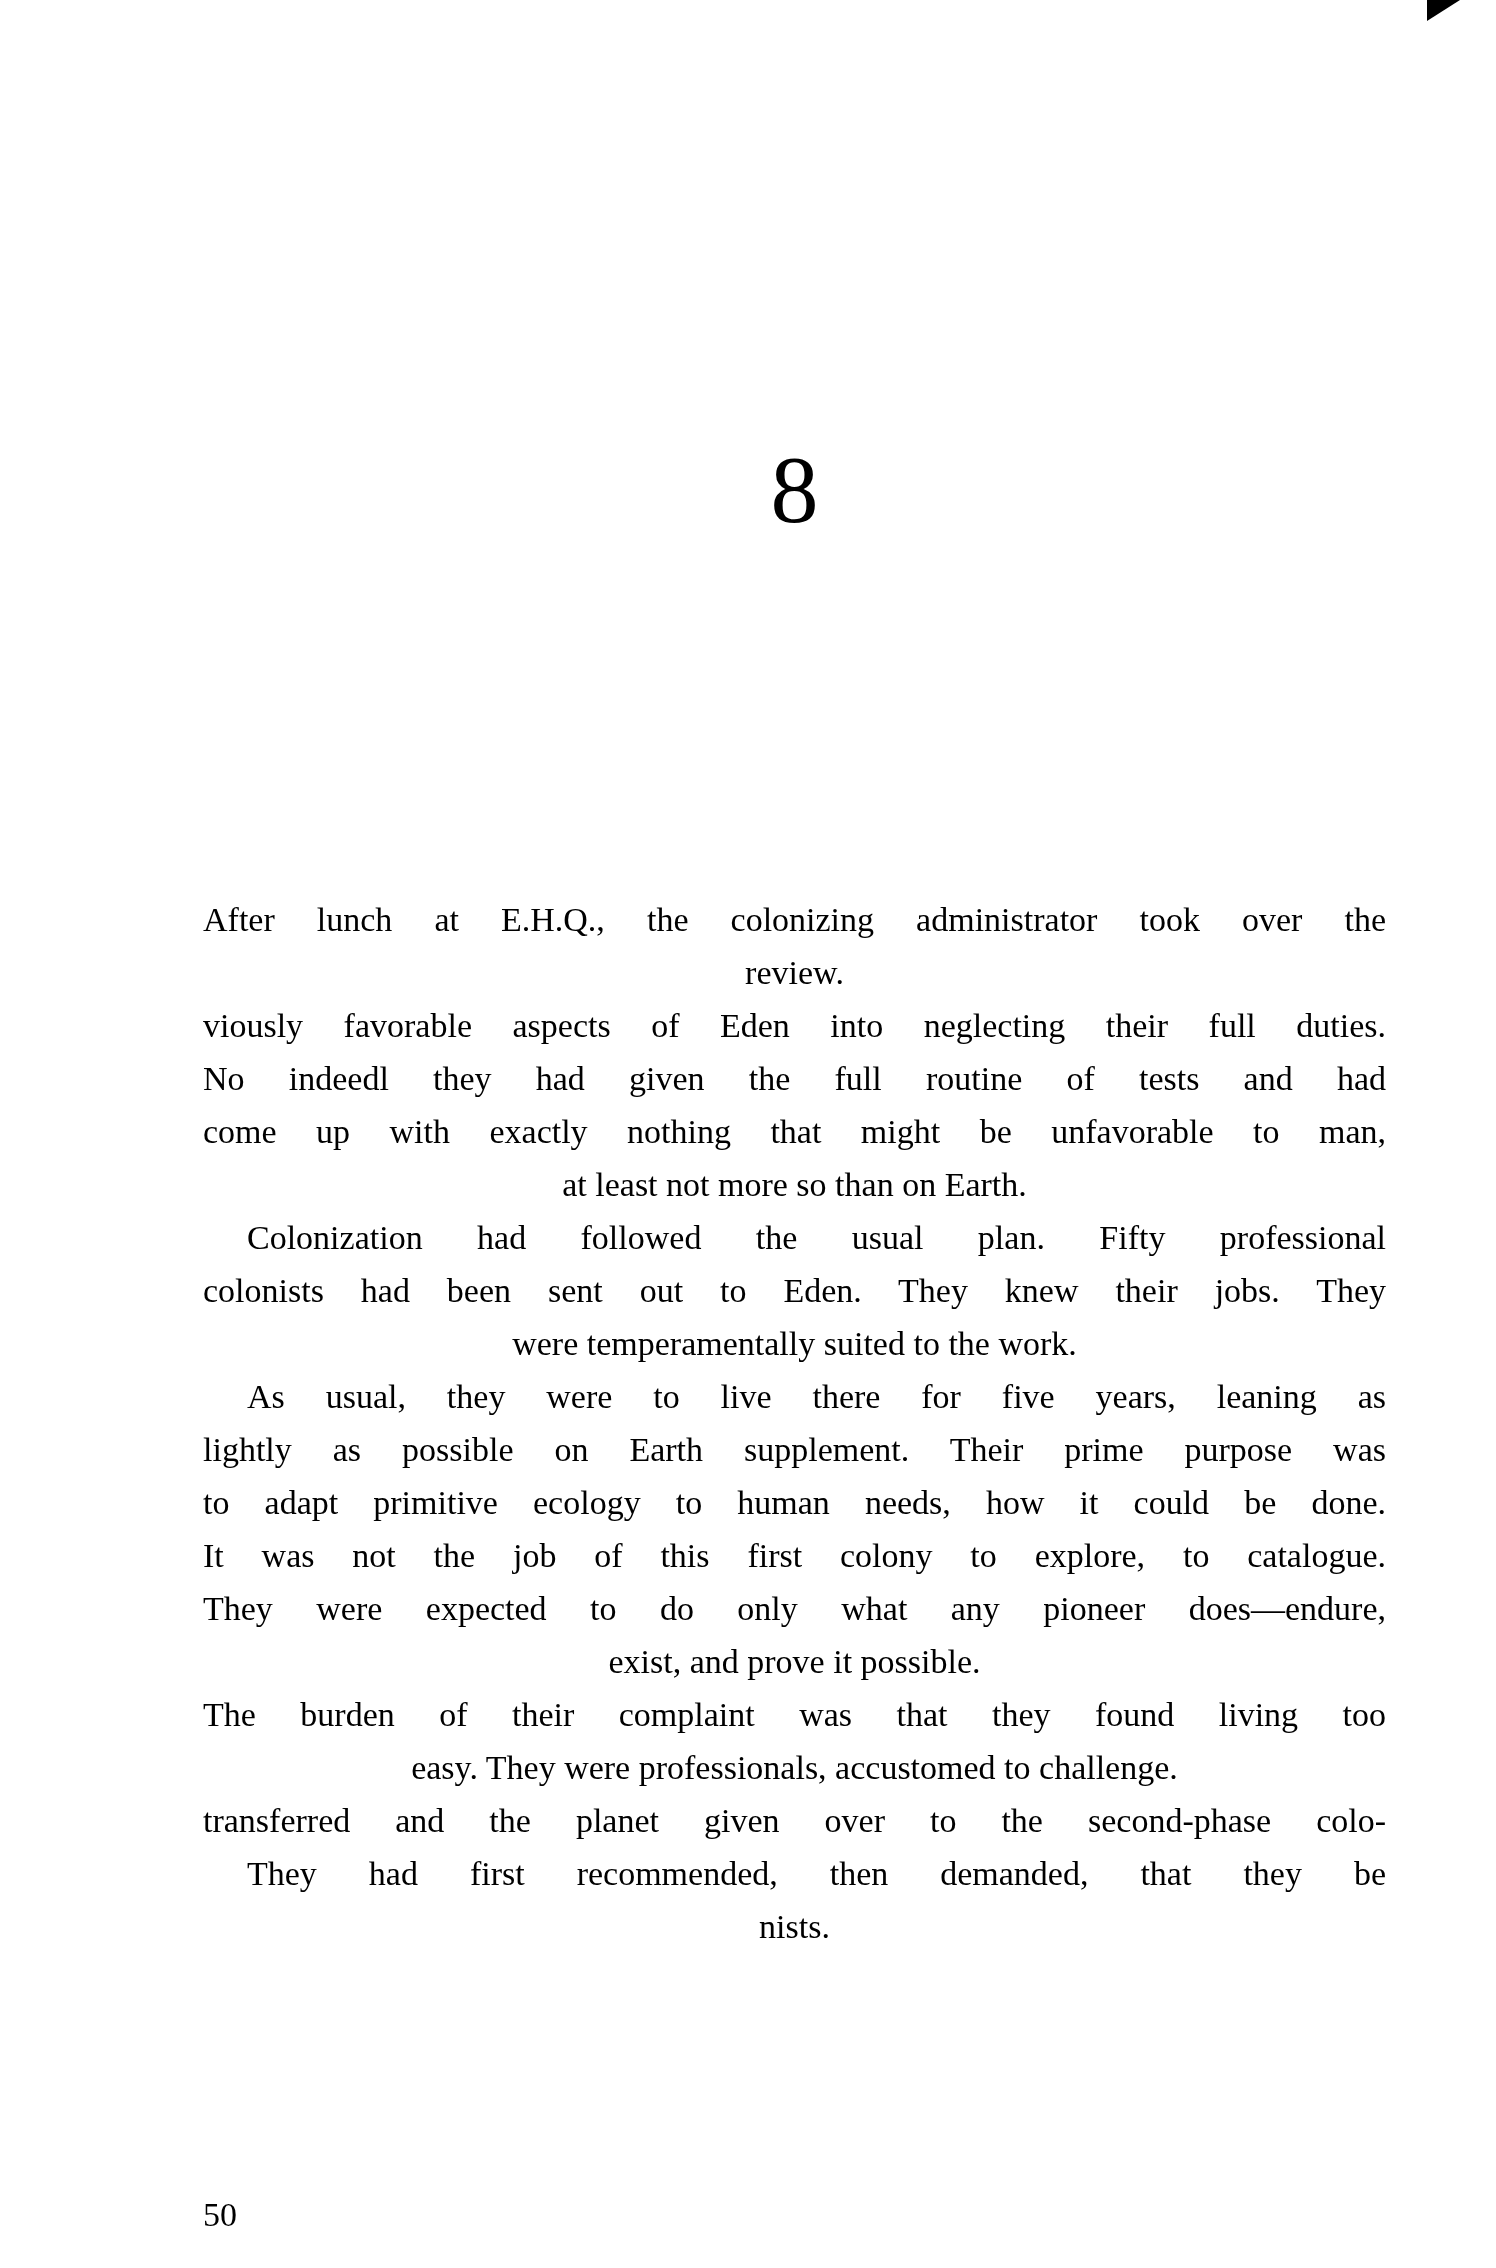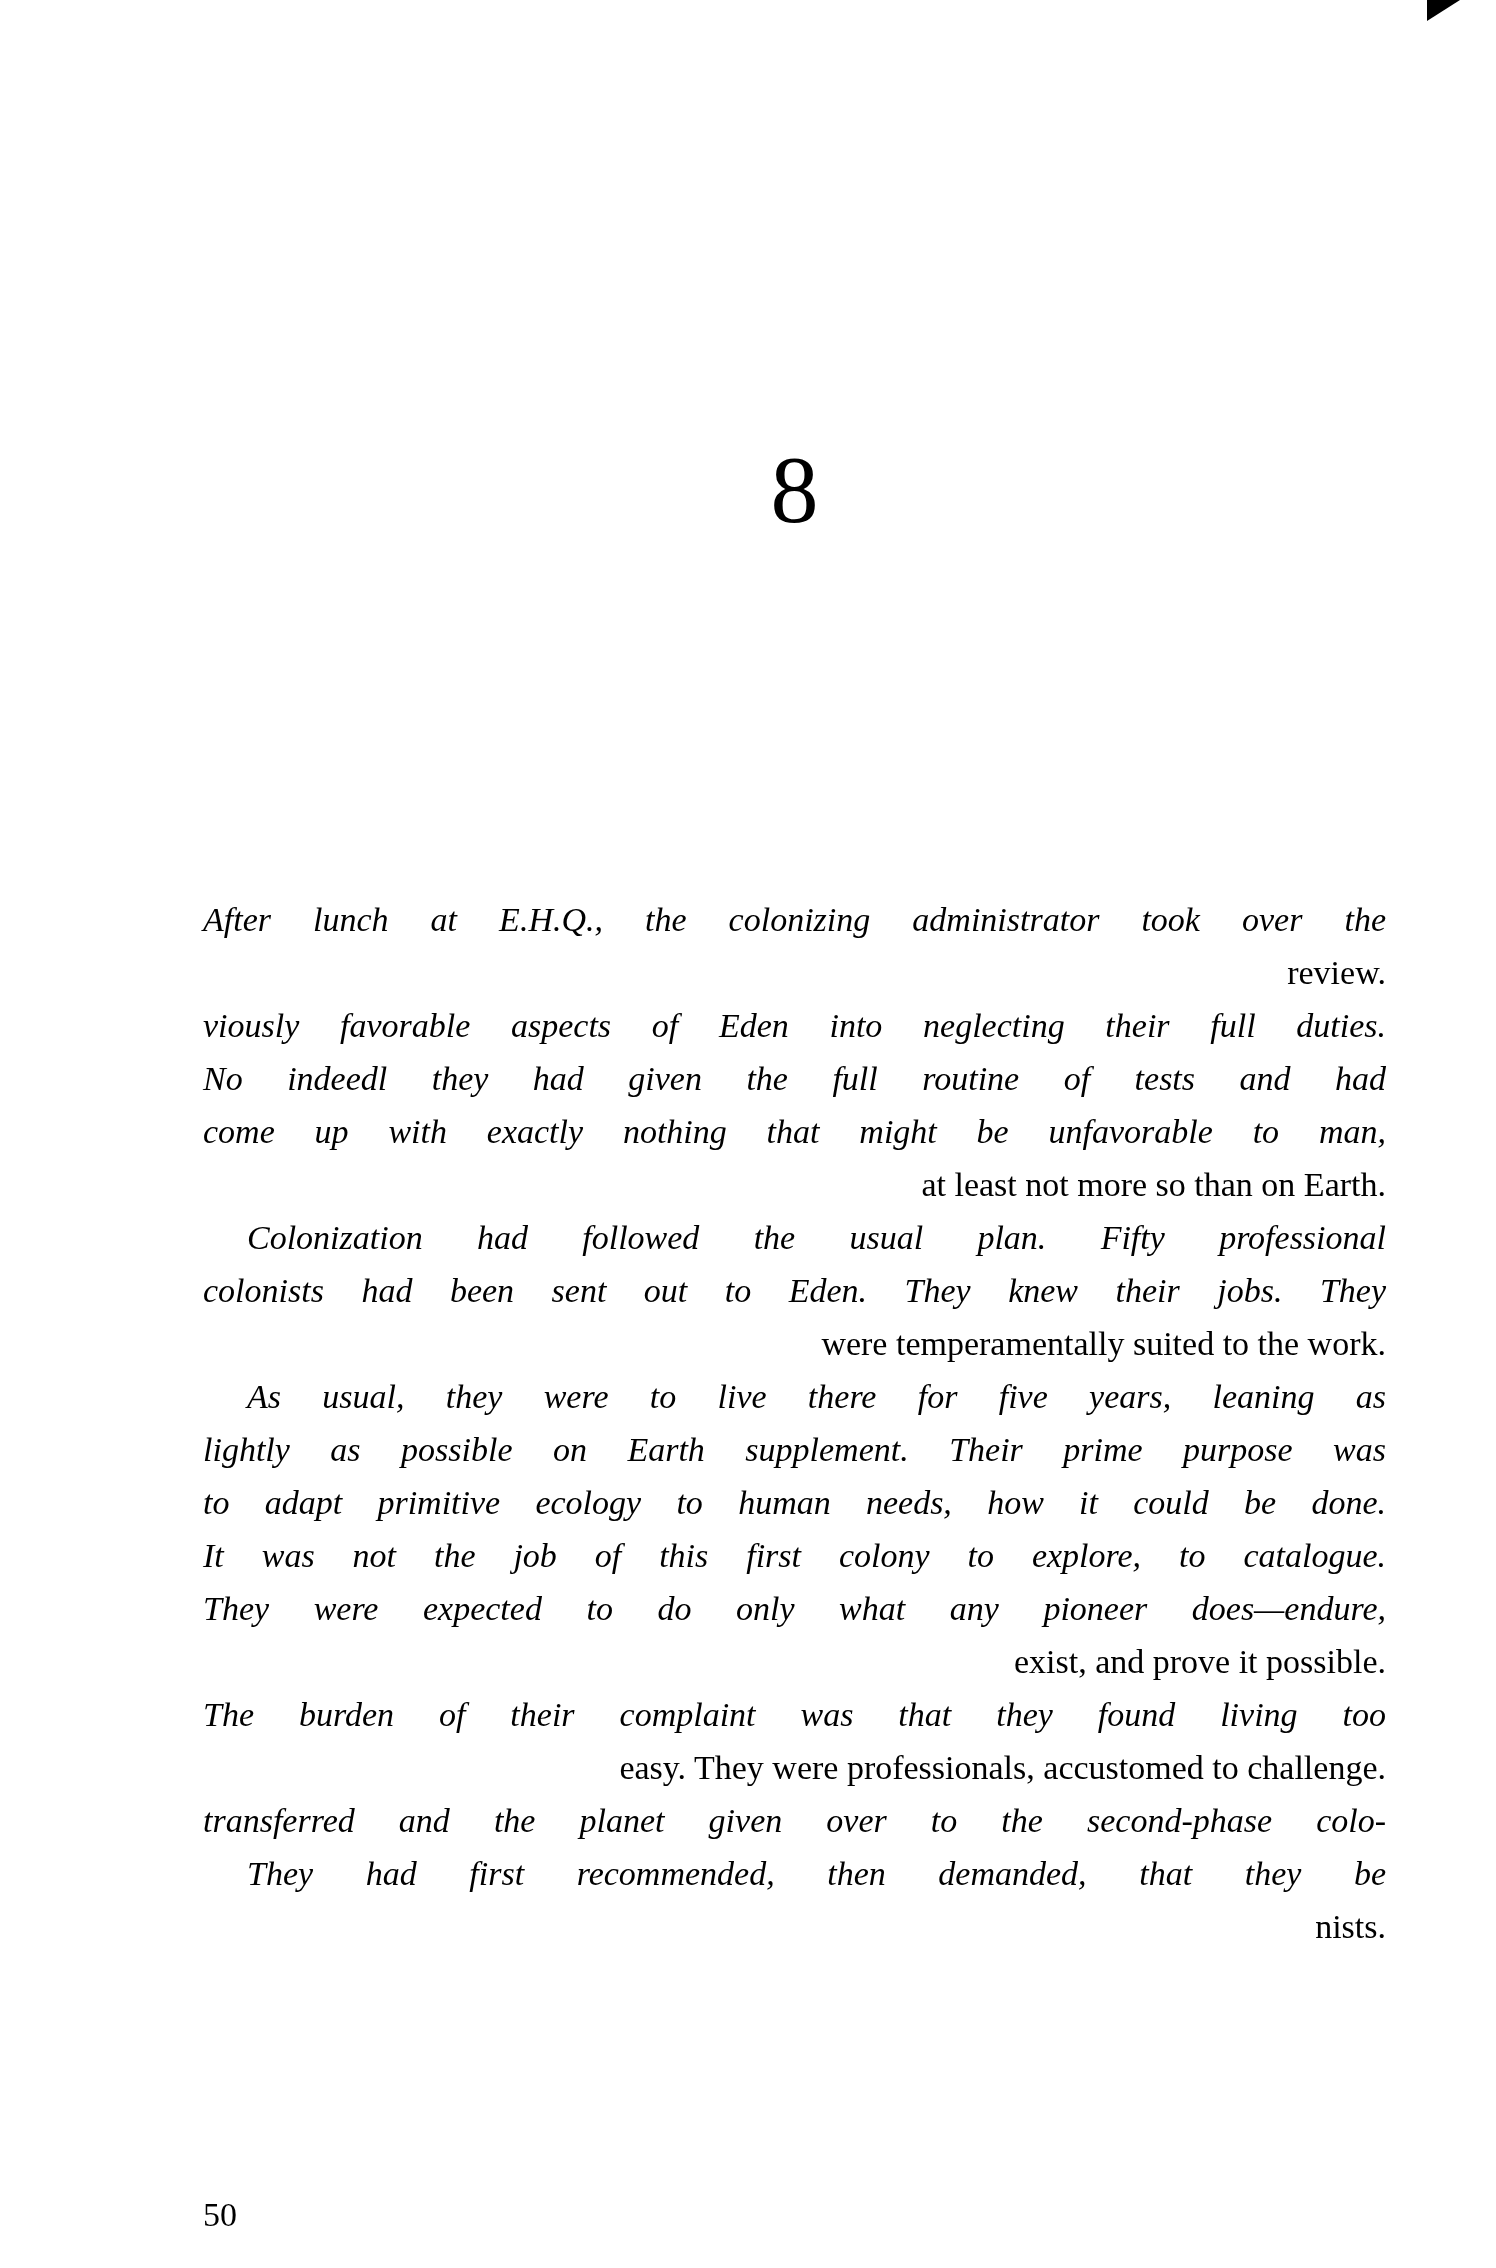--- a/index.html
+++ b/index.html
@@ -35,26 +35,25 @@
     position: absolute;
     left: 203px;
     top: 893px;
     width: 1183px;
     font-size: 34px;
     line-height: 53px;
     color: #000000;
   }
   .line {
     white-space: normal;
-    text-align: right;
+    text-align: center;
   }
   .line.just {
     text-align: justify;
     text-align-last: justify;
-    font-style: italic;
   }
   .line.indent {
     padding-left: 44px;
   }
   .pageno {
     position: absolute;
     left: 203px;
     top: 2185px;
     font-size: 34px;
     line-height: 34px;

